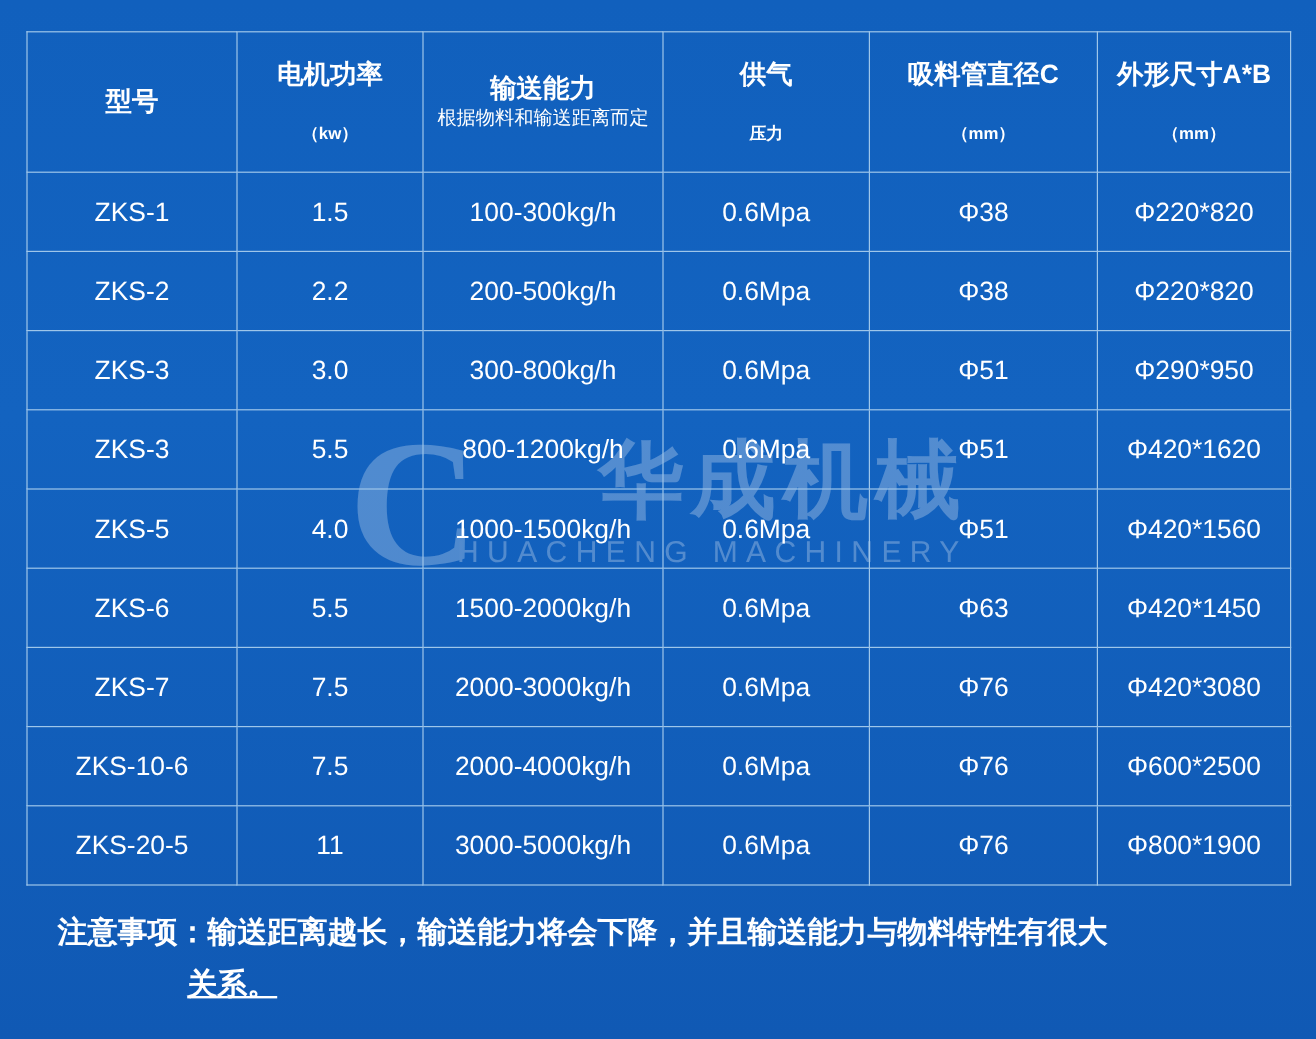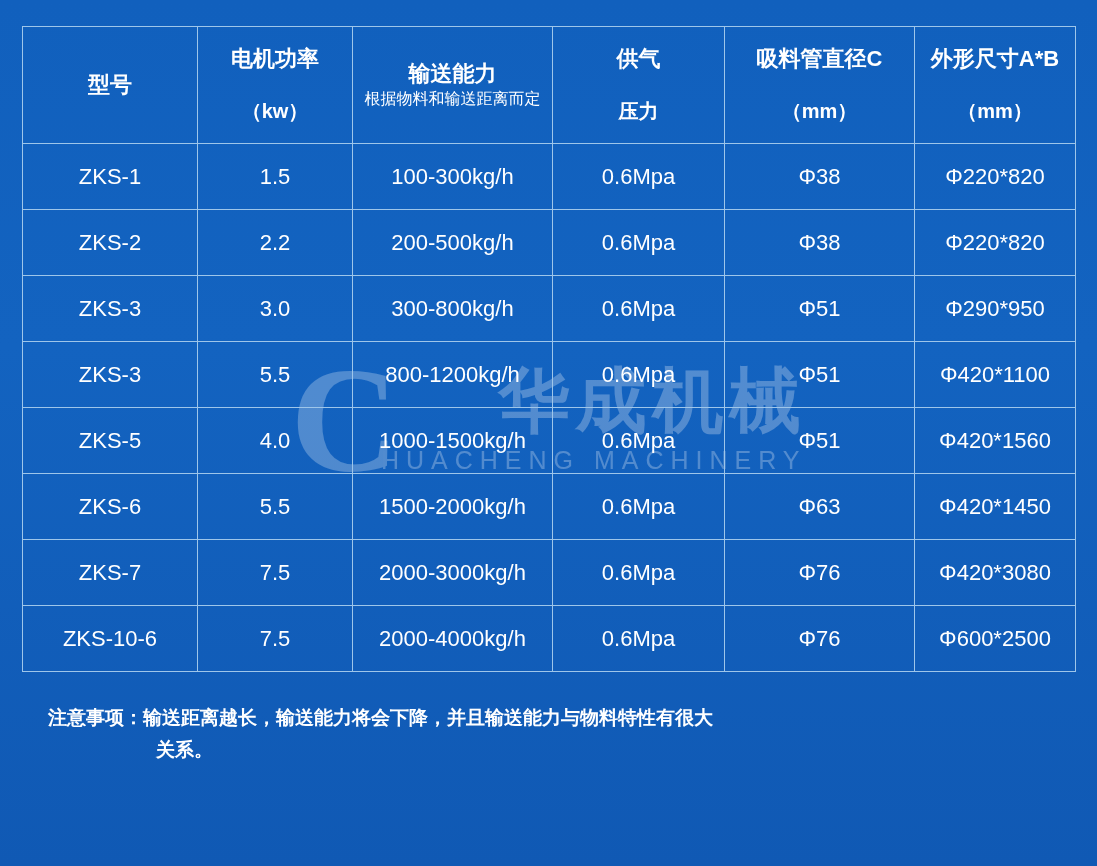--- a/index.html
+++ b/index.html
@@ -93,52 +93,53 @@
   }
   table.spec thead th .sub {
     display: block;
     font-size: 16px;
     font-weight: normal;
     line-height: 1.25;
     margin-top: 2px;
   }
   table.spec thead th .unit {
     display: block;
-    font-size: 20px;
+    font-size: 14px;
     font-weight: bold;
     line-height: 1.25;
     margin-top: 27px;
   }
   table.spec tbody td {
     height: 61px;
     font-size: 22px;
     font-weight: normal;
     padding: 2px 4px;
   }
   .col0 { width: 175px; }
   .col1 { width: 155px; }
   .col2 { width: 200px; }
   .col3 { width: 172px; }
   .col4 { width: 190px; }
   .col5 { width: 161px; }
 
   .note {
     position: relative;
     z-index: 10;
-    margin-top: 30px;
+    margin-top: 18px;
     padding: 0 26px 0 26px;
     color: #ffffff;
-    font-size: 19px;
+    font-size: 25px;
     font-weight: bold;
     line-height: 1.7;
     text-align: justify;
   }
   .note .line2 {
     display: block;
     padding-left: 108px;
+    text-decoration: underline;
   }
 </style>
 </head>
 <body>
 
 <div class="page">
 
   <div class="watermark">
     <div class="wm-inner">
       <span class="wm-c">C</span>
@@ -209,21 +210,21 @@
         <td>0.6Mpa</td>
         <td>Φ51</td>
         <td>Φ290*950</td>
       </tr>
       <tr>
         <td>ZKS-3</td>
         <td>5.5</td>
         <td>800-1200kg/h</td>
         <td>0.6Mpa</td>
         <td>Φ51</td>
-        <td>Φ420*1100</td>
+        <td>Φ420*1620</td>
       </tr>
       <tr>
         <td>ZKS-5</td>
         <td>4.0</td>
         <td>1000-1500kg/h</td>
         <td>0.6Mpa</td>
         <td>Φ51</td>
         <td>Φ420*1560</td>
       </tr>
       <tr>
@@ -242,20 +243,28 @@
         <td>Φ76</td>
         <td>Φ420*3080</td>
       </tr>
       <tr>
         <td>ZKS-10-6</td>
         <td>7.5</td>
         <td>2000-4000kg/h</td>
         <td>0.6Mpa</td>
         <td>Φ76</td>
         <td>Φ600*2500</td>
+      </tr>
+      <tr>
+        <td>ZKS-20-5</td>
+        <td>11</td>
+        <td>3000-5000kg/h</td>
+        <td>0.6Mpa</td>
+        <td>Φ76</td>
+        <td>Φ800*1900</td>
       </tr>
     </tbody>
   </table>
 
   <div class="note">
     <span>注意事项：输送距离越长，输送能力将会下降，并且输送能力与物料特性有很大</span>
     <span class="line2">关系。</span>
   </div>
 
 </div>

